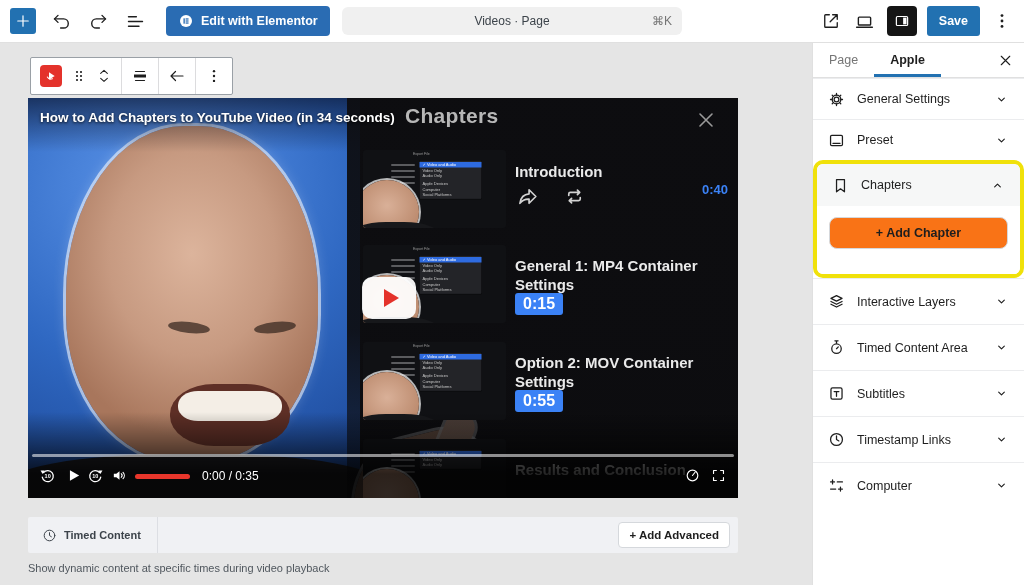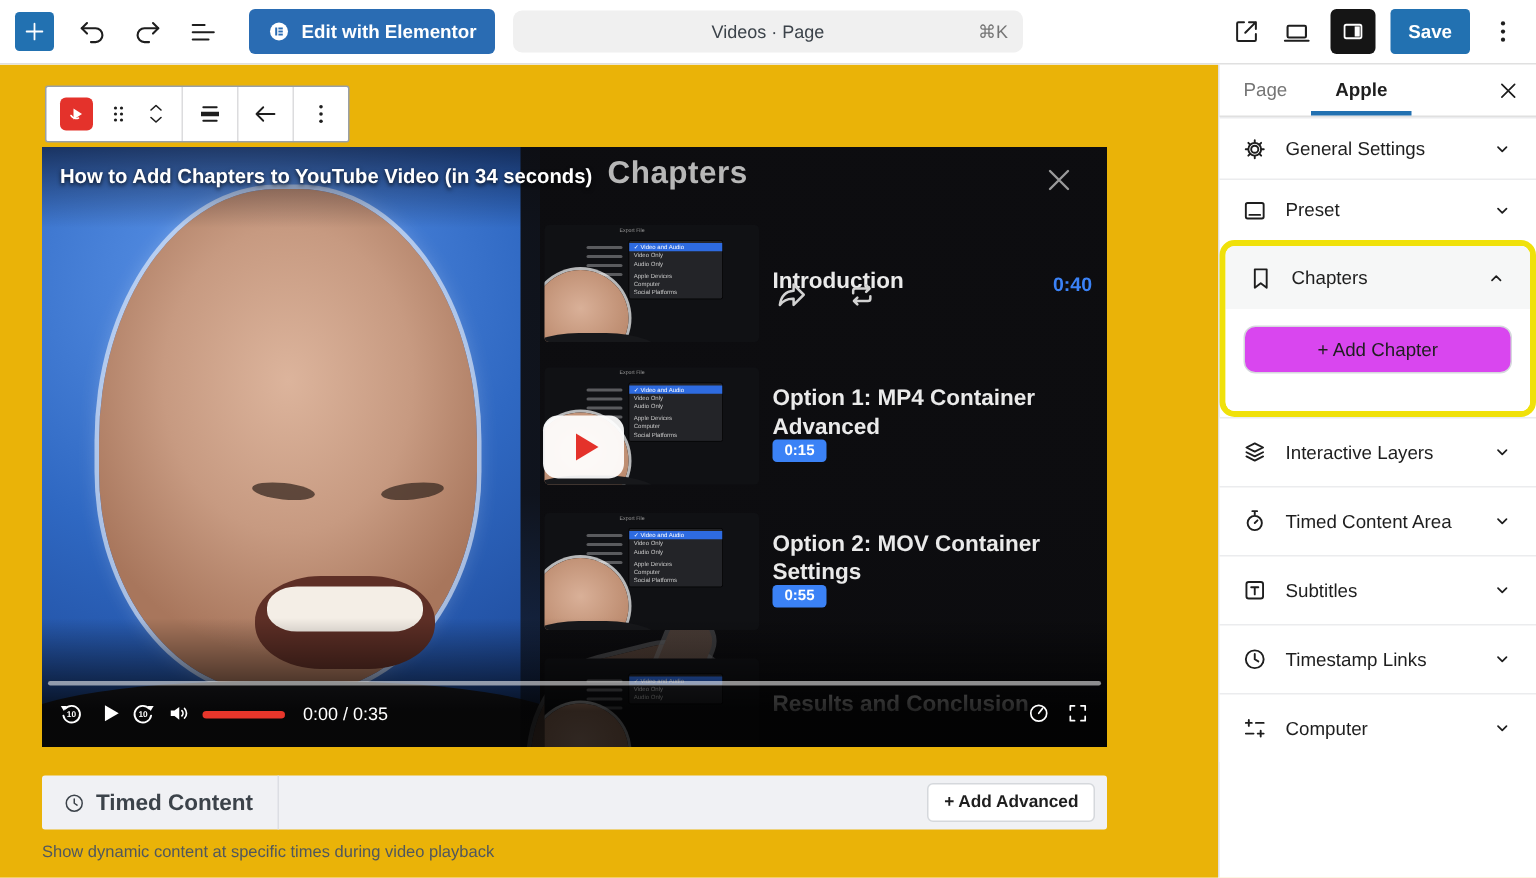--- a/index.html
+++ b/index.html
@@ -21,21 +21,21 @@
     background:#f0f0f0;border-radius:6px;display:flex;align-items:center;justify-content:center;
     font-size:12px;color:#3c434a;cursor:pointer;}
   .cmdbar .shortcut{position:absolute;right:10px;color:#757575;font-size:12px;}
   .h-right{margin-left:auto;display:flex;align-items:center;gap:10px;padding-right:10px;}
   .btn-toggle{width:30px;height:30px;border-radius:4px;background:#151515;color:#fff;
     display:flex;align-items:center;justify-content:center;cursor:pointer;}
   .btn-save{height:30px;border-radius:3px;background:#2271b1;color:#fff;display:flex;align-items:center;
     padding:0 12px;font-size:12.5px;font-weight:600;cursor:pointer;}
 
   
-  .canvas{position:absolute;top:43px;left:0;width:812px;bottom:0;background:#eab308;}
+  .canvas{position:absolute;top:43px;left:0;width:812px;bottom:0;background:#e5e5e5;}
 
   
   .blocktb{position:absolute;left:30px;top:14px;height:36px;background:#fff;border:1px solid #9aa0a6;
     border-radius:2px;display:flex;align-items:stretch;}
   .tb-seg{display:flex;align-items:center;gap:9px;padding:0 9px;border-left:1px solid #dcdcde;color:#1e1e1e;}
   .tb-seg:first-child{border-left:none;}
   .presto{width:22px;height:22px;border-radius:4px;background:#e4322b;display:flex;align-items:center;justify-content:center;}
   .tb-btn{display:flex;align-items:center;justify-content:center;cursor:pointer;color:#1e1e1e;}
 
   
@@ -82,21 +82,21 @@
   .t-menu div{font-size:8px;line-height:11px;color:#c9c9c9;padding:0 6px;white-space:nowrap;}
   .t-menu .hl{background:#2e6be0;color:#fff;}
   .t-menu .gap{height:5px;}
   .t-bars{position:absolute;left:28px;top:14px;width:24px;}
   .t-bars i{display:block;height:2px;margin-bottom:4px;background:#5a5b5e;border-radius:1px;}
 
   .ch-title{position:absolute;left:487px;width:195px;z-index:4;color:#eaeaea;font-size:15px;
     font-weight:600;line-height:19px;}
   .ch-time-text{position:absolute;left:648px;width:52px;text-align:right;z-index:4;color:#3b82f6;
     font-size:13px;font-weight:700;}
-  .ch-pill{position:absolute;left:487px;z-index:4;background:#3b82f6;color:#fff;font-size:10px;
+  .ch-pill{position:absolute;left:487px;z-index:4;background:#3b82f6;color:#fff;font-size:16px;
     font-weight:700;padding:2px 8px;border-radius:3px;}
   .ch-icons{position:absolute;left:487px;z-index:4;display:flex;gap:22px;color:#d2d2d2;}
   .ch-dim{color:#a3a3a3;}
 
   .play-big{position:absolute;left:334px;top:179px;width:54px;height:42px;z-index:6;cursor:pointer;
     background:rgba(255,255,255,.93);border-radius:10px;display:flex;align-items:center;justify-content:center;}
   .play-big i{display:block;width:0;height:0;border-left:15px solid #e4322b;border-top:9px solid transparent;
     border-bottom:9px solid transparent;margin-left:4px;}
 
   .bot-grad{position:absolute;left:0;bottom:0;right:0;height:86px;z-index:5;
@@ -105,43 +105,43 @@
     background:rgba(255,255,255,.55);cursor:pointer;}
   .cbtn{position:absolute;z-index:6;color:#fff;cursor:pointer;}
   .vol-bar{position:absolute;left:107px;top:376px;width:55px;height:5px;background:#e8362b;border-radius:3px;
     z-index:6;cursor:pointer;}
   .c-time{position:absolute;left:174px;top:371px;z-index:6;color:#fff;font-size:12px;}
 
   
   .timedbar{position:absolute;left:28px;top:474px;width:710px;height:36px;background:#f0f1f4;
     border-radius:2px;display:flex;align-items:center;}
   .tc-label{display:flex;align-items:center;gap:7px;padding:0 16px 0 14px;height:100%;color:#3c434a;
-    font-size:15px;font-weight:600;border-right:1px solid #dcdee3;}
+    font-size:11px;font-weight:600;border-right:1px solid #dcdee3;}
   .btn-addcontent{margin-left:auto;margin-right:8px;height:24px;background:#fff;border:1px solid #d5d8dc;
     border-radius:4px;display:flex;align-items:center;padding:0 10px;font-size:11.5px;font-weight:600;
     color:#1e1e1e;cursor:pointer;}
   .tc-caption{position:absolute;left:28px;top:519px;width:710px;text-align:left;font-size:11px;color:#50575e;}
 
   
   .sidebar{position:absolute;top:43px;right:0;width:211px;bottom:0;background:#fff;border-left:1px solid #e0e0e0;}
   .tabs{height:34px;border-bottom:1px solid #e0e0e0;display:flex;align-items:stretch;}
   .tab{display:flex;align-items:center;padding:0 16px;font-size:12.5px;color:#757575;cursor:pointer;}
   .tab.active{color:#1e1e1e;font-weight:600;box-shadow:inset 0 -3px 0 #2271b1;}
   .tabs-close{margin-left:auto;align-self:center;margin-right:10px;color:#1e1e1e;cursor:pointer;}
   .sec{height:40px;display:flex;align-items:center;gap:11px;padding:0 14px;border-top:1px solid #ebecee;
     color:#1e1e1e;cursor:pointer;background:#fff;}
   .sec:first-of-type{border-top:none;}
   .sec .lbl{font-size:12.5px;font-weight:500;}
   .sec .chev{margin-left:auto;color:#1e1e1e;}
   .sec.tall{height:45px;}
   .chapters-wrap{border:4px solid #f0e10a;border-radius:10px;overflow:hidden;background:#fff;}
   .chapters-wrap .sec{border-top:none;background:#f6f7f7;height:42px;}
   .chapters-body{padding:11px 12px 25px 12px;background:#fff;}
-  .btn-addchapter{height:30px;background:#d946ef;border:1px solid #d5d8dc;border-radius:8px;display:flex;
-    align-items:center;justify-content:center;font-size:12.5px;font-weight:400;color:#1e1e1e;cursor:pointer;}
+  .btn-addchapter{height:30px;background:#f97316;border:1px solid #d5d8dc;border-radius:8px;display:flex;
+    align-items:center;justify-content:center;font-size:12.5px;font-weight:700;color:#1e1e1e;cursor:pointer;}
 </style>
 </head>
 <body>
 
 <div class="header">
   <div class="h-left">
     <div class="btn-inserter">
       <span>
           <svg width="18" height="18" viewBox="0 0 24 24">
             <path class="ic" stroke-width="2" d="M12 5v14M5 12h14"></path>
@@ -335,21 +335,21 @@
             <div>Video Only</div>
             <div>Audio Only</div>
             <div class="gap"></div>
             <div>Apple Devices</div>
             <div>Computer</div>
             <div>Social Platforms</div>
           </div>
         <div class="t-face"></div>
           <div class="t-shirt"></div>
       </div>
-      <div class="ch-title abs" style="top:80px">Introduction</div>
+      <div class="ch-title abs" style="top:64px">Introduction</div>
       <div class="ch-icons abs" style="top:86px">
         <span>
             <svg width="25" height="25" viewBox="0 0 24 24">
               <path class="ic" d="M13.5 9.5V5.5L20 12l-6.5 6.5v-4c-4.3-.2-6.8 1.3-8.8 4 .8-5.5 3.6-8.6 8.8-9z"></path>
             </svg>
           </span>
         <span>
             <svg width="25" height="25" viewBox="0 0 24 24">
               <path class="ic" d="M6.5 11V9.5A1.5 1.5 0 0 1 8 8h9M14.8 5.8 17 8l-2.2 2.2M17.5 13v1.5A1.5 1.5 0 0 1 16 16H7M9.2 18.2 7 16l2.2-2.2"></path>
             </svg>
@@ -372,21 +372,21 @@
             <div>Video Only</div>
             <div>Audio Only</div>
             <div class="gap"></div>
             <div>Apple Devices</div>
             <div>Computer</div>
             <div>Social Platforms</div>
           </div>
         <div class="t-face"></div>
           <div class="t-shirt"></div>
       </div>
-      <div class="ch-title abs" style="top:158px">Option 1: MP4 Container Advanced</div>
+      <div class="ch-title abs" style="top:158px">General 1: MP4 Container Settings</div>
       <div class="ch-pill abs" style="top:195px">0:15</div>
     </div>
 
     <div>
       <div class="thumb abs" style="top:244px">
         <div class="t-bars">
             <i></i>
             <i></i>
             <i></i>
             <i></i>

